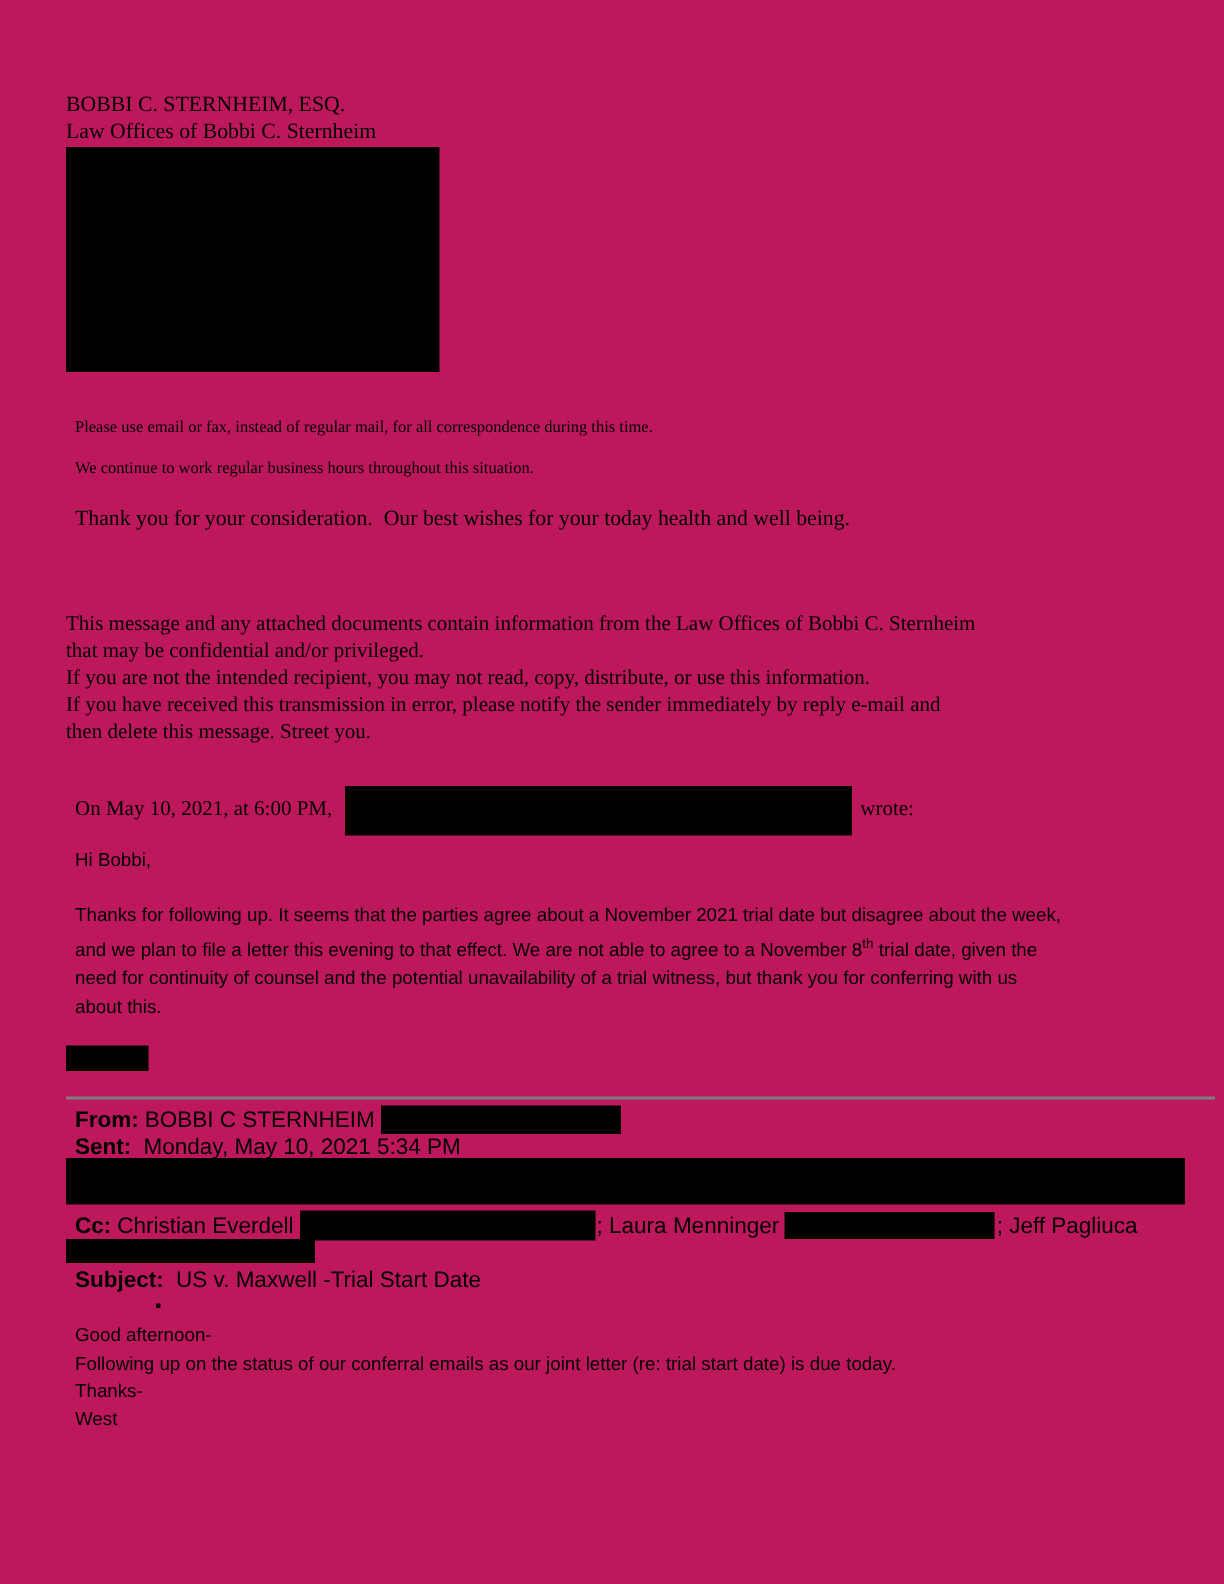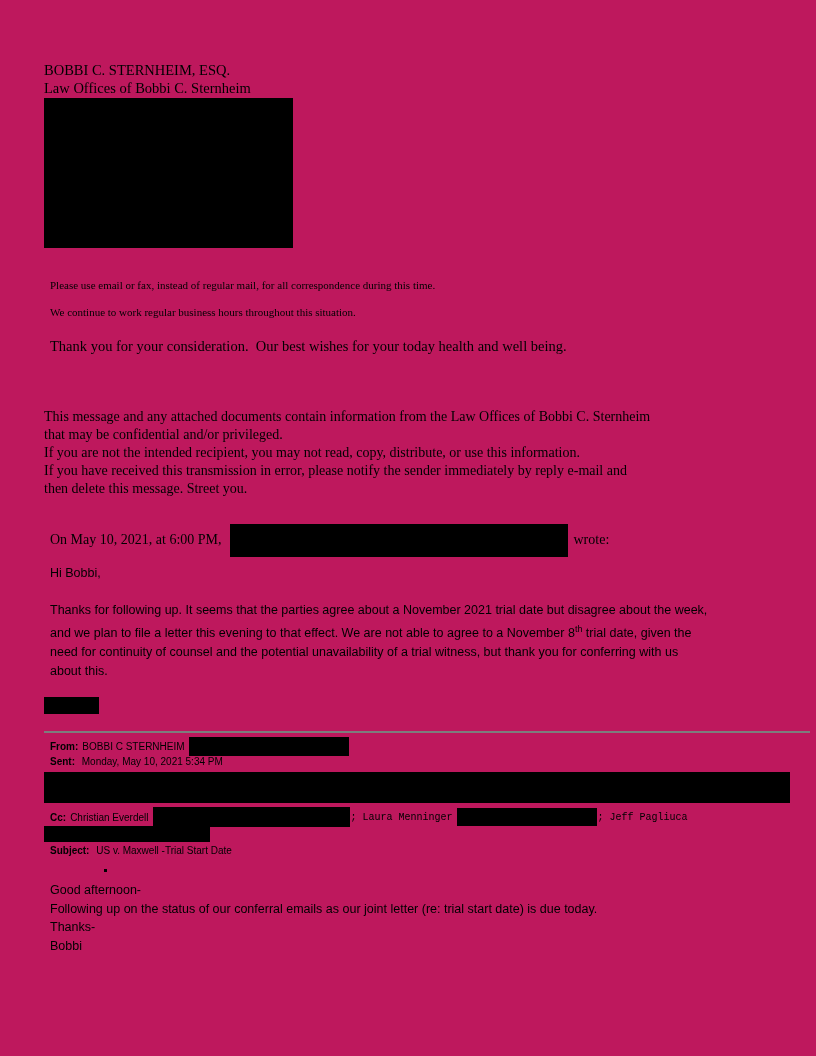--- a/index.html
+++ b/index.html
@@ -38,30 +38,30 @@
   #reply-para { left: 50px; top: 601px; font-size: 12.5px; line-height: 19px; }
   #reply-para sup { font-size: 9px; }
 
   
   #sig-redact { left: 44px; top: 697px; width: 55px; height: 17px; }
 
   
   #divider { left: 44px; top: 731px; width: 766px; height: 2px; background: #7d7d7d; }
 
   
-  .hdr { font-size: 10px; justify-content: center; }
+  .hdr { font-size: 15px; justify-content: center; }
   .hdr b { font-weight: bold; }
   #from-line { left: 50px; top: 736px; height: 21px; display: flex; align-items: center; }
   #from-line .redact-inline { width: 160px; height: 19px; margin-left: 4px; }
   #sent-line { left: 50px; top: 756px; }
   #to-bar { left: 44px; top: 772px; width: 746px; height: 31px; }
   #cc-line { left: 50px; top: 806px; height: 22px; display: flex; align-items: center; }
   #cc-box-1 { width: 197px; height: 20px; margin-left: 4px; }
   #cc-box-2 { width: 140px; height: 18px; margin-left: 4px; }
-  #cc-line .sep { margin-left: 1px; font-family: Liberation Mono, monospace; }
+  #cc-line .sep { margin-left: 1px; }
   #cc-box-3 { left: 44px; top: 826px; width: 166px; height: 16px; }
   #subject-line { left: 50px; top: 845px; }
   .lblgap { margin-left: 4px; }
 
   
   #stray-dot { left: 104px; top: 869px; width: 3px; height: 3px; background: #000; }
 
   
   #quoted-body { left: 50px; top: 881px; font-size: 12.5px; line-height: 18.5px; }
 </style>
@@ -137,16 +137,16 @@
     <b>Subject:</b>
     <span class="lblgap nowrap">US v. Maxwell -Trial Start Date</span>
   </div>
 
   <div id="stray-dot" class="abs"></div>
 
   <div id="quoted-body" class="abs sans">
     <div class="nowrap">Good afternoon-</div>
     <div class="nowrap">Following up on the status of our conferral emails as our joint letter (re: trial start date) is due today.</div>
     <div class="nowrap">Thanks-</div>
-    <div class="nowrap">Bobbi</div>
+    <div class="nowrap">West</div>
   </div>
 
 </div>
 
 </body></html>

